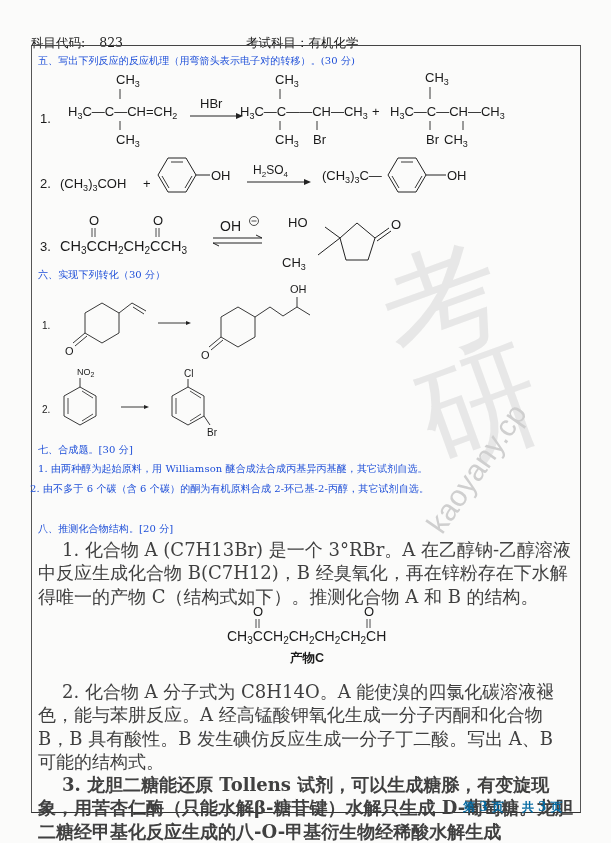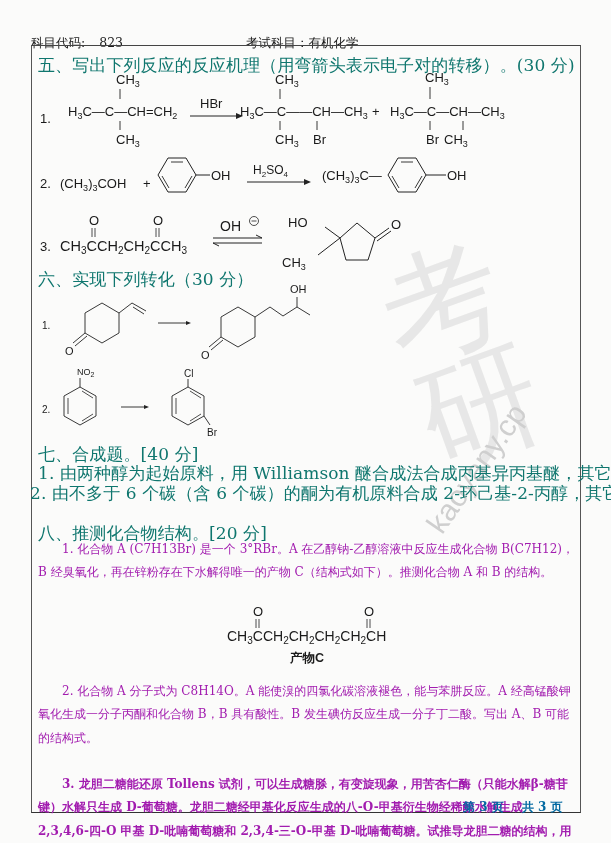--- a/index.html
+++ b/index.html
@@ -8,23 +8,23 @@
     background:#fbfbfa; color:#111;
     font-family:"DejaVu Serif","Liberation Serif",serif;
   }
   .abs { position:absolute;text-align:right; }
   .hdr { font-size:12.5px; top:35px; color:#1a1a1a; }
   .box {
     position:absolute; left:31px; top:45px; width:550px; height:768px;
     border:1px solid #555; border-top:1.5px solid #444; border-bottom:1.5px solid #333;
     box-sizing:border-box;
   }
-  .t { position:absolute; font-size:17px; white-space:nowrap; color:#0f766e; letter-spacing:0.1px; }
+  .t { position:absolute; font-size:10px; white-space:nowrap; color:#1d4ed8; letter-spacing:0.1px; }
   .chem { font-family:"Liberation Sans","DejaVu Sans",sans-serif; font-size:13px; color:#1a1a1a; }
-  .para { position:absolute; font-size:12px; line-height:23.4px; color:#a21caf; }
+  .para { position:absolute; font-size:18px; line-height:23.4px; color:#404040; }
   svg { position:absolute; overflow:visible; }
   svg text { font-family:"Liberation Sans","DejaVu Sans",sans-serif; fill:#1a1a1a; }
   .wm { position:absolute; color:#d8d8d8; pointer-events:none; }
   .footer { position:absolute; font-size:12px; font-weight:bold; top:799px; left:463px; color:#0369a1; }
 </style>
 </head>
 <body>
 
 <div class="wm" style="left:420px;top:240px;width:130px;height:330px;font-size:120px;line-height:110px;transform:rotate(-20deg);font-family:'DejaVu Serif',serif;opacity:0.55;">考<br>研</div>
 <div class="wm" style="left:420px;top:520px;font-size:30px;transform:rotate(-55deg);transform-origin:left top;font-family:'Liberation Sans',sans-serif;color:#cfcfcf;">kaoyany.cp</div>
@@ -165,21 +165,21 @@
   <text x="184" y="12" font-size="10">Cl</text>
   <line x1="188" y1="14" x2="188" y2="22" stroke="#222" stroke-width="0.9"></line>
   <polygon points="188,22 204,31 204,51 188,60 172,51 172,31" fill="none" stroke="#222" stroke-width="0.9"></polygon>
   <line x1="176" y1="33" x2="176" y2="49" stroke="#222" stroke-width="0.8"></line>
   <line x1="190" y1="26" x2="201" y2="33" stroke="#222" stroke-width="0.8"></line>
   <line x1="190" y1="56" x2="201" y2="49" stroke="#222" stroke-width="0.8"></line>
   <line x1="204" y1="51" x2="210" y2="60" stroke="#222" stroke-width="0.9"></line>
   <text x="207" y="71" font-size="10">Br</text>
 </svg>
 
-<div class="t" style="left:38px;top:443px;">七、合成题。[40 分]</div>
+<div class="t" style="left:38px;top:443px;">七、合成题。[30 分]</div>
 <div class="t" style="left:38px;top:462px;">1. 由两种醇为起始原料，用 Williamson 醚合成法合成丙基异丙基醚，其它试剂自选。</div>
 <div class="t" style="left:30px;top:482px;">2. 由不多于 6 个碳（含 6 个碳）的酮为有机原料合成 2-环己基-2-丙醇，其它试剂自选。</div>
 
 <div class="t" style="left:38px;top:522px;">八、推测化合物结构。[20 分]</div>
 <div class="para" style="left:38px;top:538px;width:538px;text-indent:24px;">1. 化合物 A (C7H13Br) 是一个 3°RBr。A 在乙醇钠-乙醇溶液中反应生成化合物 B(C7H12)，B 经臭氧化，再在锌粉存在下水解得唯一的产物 C（结构式如下）。推测化合物 A 和 B 的结构。</div>
 
 <svg style="left:0;top:600px;" width="611" height="70">
   <text x="253" y="16" font-size="13">O</text>
   <line x1="256" y1="19" x2="256" y2="28" stroke="#222" stroke-width="0.8"></line>
   <line x1="259" y1="19" x2="259" y2="28" stroke="#222" stroke-width="0.8"></line>

